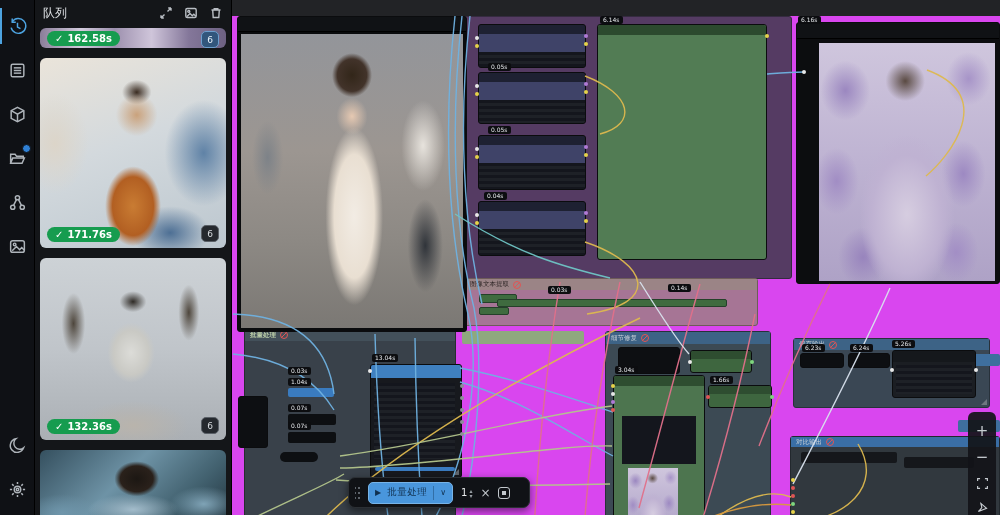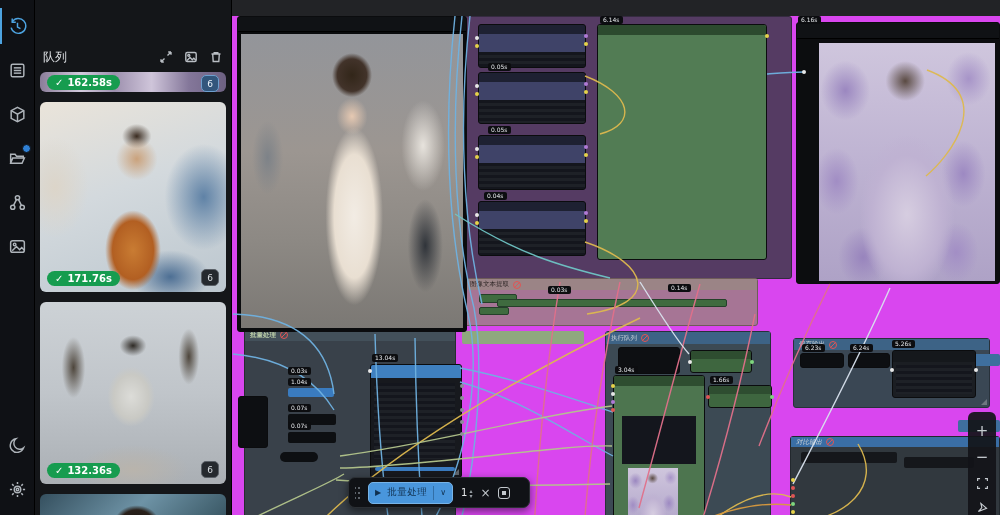--- a/index.html
+++ b/index.html
@@ -15,21 +15,21 @@
   .ab-item svg{width:19px;height:19px;stroke:currentColor;fill:none;stroke-width:1.4;}
   .ab-item.active{color:#4da3e0;}
   .ab-item.active::before{content:"";position:absolute;left:0;top:4px;bottom:4px;width:2.5px;background:#4da3e0;}
   .ab-badge{position:absolute;top:8px;right:4px;width:9px;height:9px;border-radius:50%;
     background:#2f80d4;border:1px solid #0f1115;}
   .ab-spacer{flex:1;}
 
   
   #queue-panel{position:absolute;left:35px;top:0;width:197px;height:515px;background:#141619;
     display:flex;flex-direction:column;border-right:1px solid #000;}
-  #queue-header{height:26px;display:flex;align-items:center;padding:0 8px;color:#dee1e4;flex:none;margin-top:44px;}
+  #queue-header{height:26px;display:flex;align-items:center;padding:0 8px;color:#dee1e4;flex:none;}
   #queue-title{font-size:12px;}
   #queue-hicons{margin-left:auto;display:flex;gap:11px;color:#b9bec4;}
   #queue-hicons svg{width:14px;height:14px;stroke:currentColor;fill:none;stroke-width:1.4;}
   #queue-items{flex:1;overflow:hidden;padding:2px 5px 0 5px;display:flex;flex-direction:column;gap:10px;}
   .q-item{position:relative;border-radius:6px;overflow:hidden;flex:none;}
   .q-img{position:absolute;inset:0;}
   .t-badge{position:absolute;left:7px;bottom:6px;display:inline-flex;align-items:center;gap:4px;
     background:#169c4f;color:#fff;font-size:10px;font-weight:bold;padding:2px 8px;border-radius:10px;}
   .t-badge .chk{font-size:10px;}
   .c-badge{position:absolute;right:7px;bottom:6px;width:18px;height:17px;border-radius:5px;
@@ -259,33 +259,33 @@
   </div>
   <div class="abs" style="left:230px;top:315px;width:122px;height:13px;background:#8fa87e;border-radius:2px;z-index:1;"></div>
   <div class="group" style="left:12px;top:312px;width:212px;height:203px;background:#39414a;border:1px solid #272c31;">
     <div class="g-title" style="background:#43505a;height:12px;">
       <span style="color:#b9cba6;font-weight:bold;">批量处理</span>
       <span class="no-icon"></span>
     </div>
   </div>
   <div class="group" style="left:373px;top:315px;width:166px;height:200px;background:#3c4a54;border:1px solid #28313a;">
     <div class="g-title" style="background:#3d6386;height:12px;">
-      <span>执行队列</span>
+      <span>细节修复</span>
       <span class="no-icon"></span>
     </div>
   </div>
   <div class="group" style="left:561px;top:322px;width:197px;height:70px;background:#3a4754;border:1px solid #28313a;">
     <div class="g-title" style="background:#3d6386;height:11px;">
       <span>保存输出</span>
       <span class="no-icon"></span>
     </div>
     <span class="rsz"></span>
   </div>
   <div class="group" style="left:558px;top:420px;width:210px;height:95px;background:#31383e;border:1px solid #22282d;">
-    <div class="g-title" style="background:#3a6ea5;height:10px;font-style:italic;">
+    <div class="g-title" style="background:#3a6ea5;height:10px;">
       <span>对比输出</span>
       <span class="no-icon"></span>
     </div>
     <div class="abs" style="left:10px;top:15px;width:96px;height:11px;background:#15171b;border-radius:2px;z-index:2;"></div>
     <div class="abs" style="left:113px;top:20px;width:70px;height:11px;background:#15171b;border-radius:2px;z-index:2;"></div>
   </div>
   <div class="abs" style="left:726px;top:338px;width:42px;height:12px;background:#3f6f9e;border-radius:2px;z-index:1;"></div>
   <div class="abs" style="left:726px;top:404px;width:42px;height:12px;background:#3f6f9e;border-radius:2px;z-index:1;"></div>
 
   <svg id="wires" viewBox="0 0 768 515">

